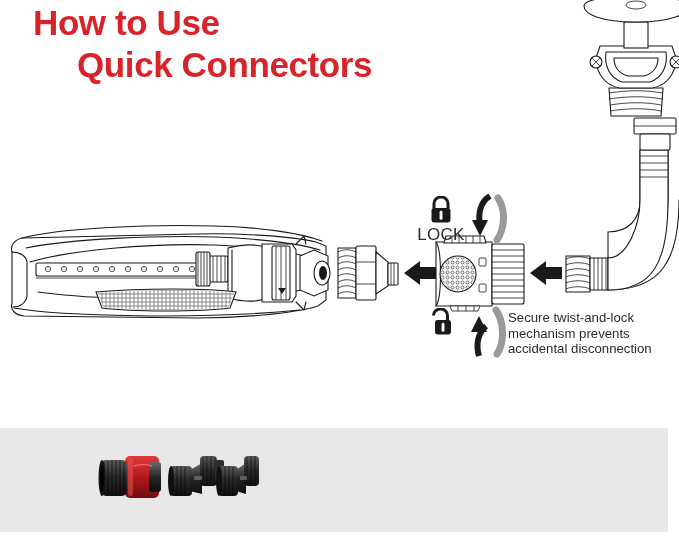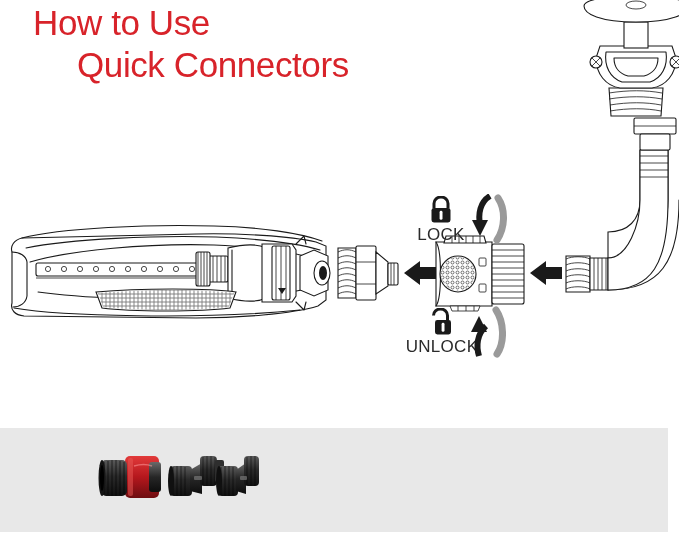--- a/index.html
+++ b/index.html
@@ -9,21 +9,21 @@
     font-family:"Liberation Sans","DejaVu Sans",sans-serif;
     position:relative;overflow:hidden;
     -webkit-font-smoothing:antialiased;
   }
   .stage{position:absolute;inset:0;}
 
   
   #title{
     position:absolute;left:33px;top:2px;width:420px;
     color:#D8232A;
-    font-size:35px;line-height:42px;font-weight:400;
+    font-size:35px;line-height:42px;font-weight:700;
     letter-spacing:-0.4px;
   }
   #title .l2{display:block;margin-left:44px;}
 
   
   #diagram{position:absolute;left:0;top:0;width:679px;height:420px;}
 
   
   .lockwrap{position:absolute;text-align:center;color:#231f20;}
   #lock-group{left:404px;top:196px;width:74px;}
@@ -303,35 +303,35 @@
     </svg>
     <div class="lock-text">LOCK</div>
   </div>
 
   <div id="unlock-group" class="lockwrap">
     <svg class="lock-ico" width="26" height="28" viewBox="0 0 26 28">
       <path d="M18.5 12 L18.5 7.5 C18.5 3.9 15.4 1 11.5 1 C7.6 1 4.5 3.9 4.5 7.5" fill="none" stroke="#1a1a1a" stroke-width="3"></path>
       <rect x="6" y="12" width="16" height="14.5" rx="2.4" fill="#1a1a1a"></rect>
       <rect x="12.6" y="14.8" width="2.9" height="9" rx="1.4" fill="#ffffff"></rect>
     </svg>
-    <div class="lock-text">UNLOCK</div>
   </div>
 
   <svg style="position:absolute;left:468px;top:194px;width:40px;height:50px" viewBox="0 0 40 50">
     <path d="M30 4 C38 16 37 34 29 46" fill="none" stroke="#9a9a9a" stroke-width="7" stroke-linecap="round"></path>
     <path d="M22 2 C12 8 10 20 12 30" fill="none" stroke="#1a1a1a" stroke-width="6"></path>
     <path d="M4 26 L20 26 L12 42 Z" fill="#1a1a1a"></path>
   </svg>
 
   <svg style="position:absolute;left:466px;top:306px;width:40px;height:52px" viewBox="0 0 40 52">
     <path d="M31 48 C39 36 38 16 30 4" fill="none" stroke="#9a9a9a" stroke-width="7" stroke-linecap="round"></path>
     <path d="M13 50 C10 40 11 28 20 20" fill="none" stroke="#1a1a1a" stroke-width="6"></path>
     <path d="M5 26 L21 26 L13 10 Z" fill="#1a1a1a"></path>
   </svg>
 
+  <div id="secure-note">Secure twist-and-lock mechanism prevents accidental disconnection</div>
 
   <div id="bottom-panel"></div>
 
   <svg id="connector-photos" viewBox="0 0 168 68">
     <defs>
       <linearGradient id="blkg" x1="0" y1="0" x2="0" y2="1">
         <stop offset="0%" stop-color="#5a5a5a"></stop>
           <stop offset="45%" stop-color="#2a2a2a"></stop>
         <stop offset="100%" stop-color="#101010"></stop>
       </linearGradient>

